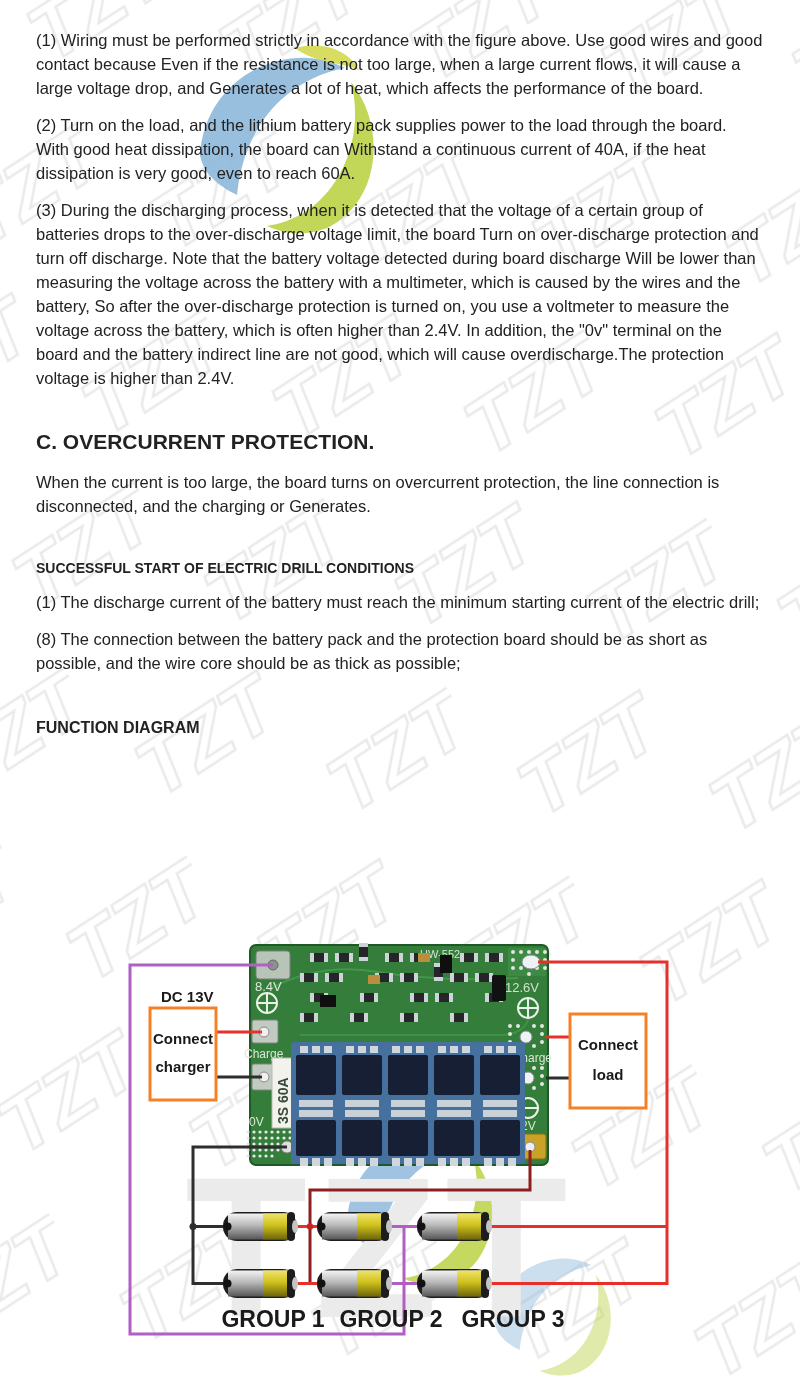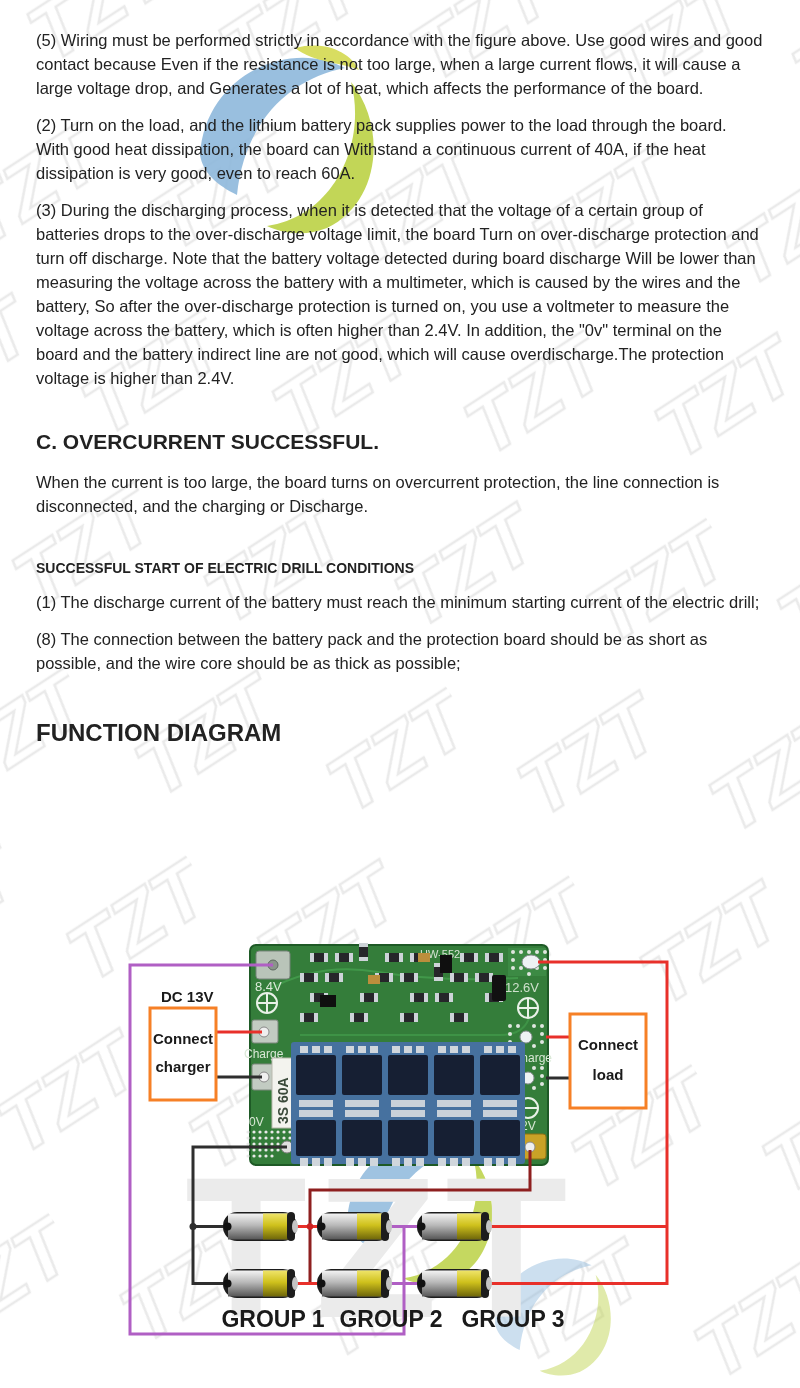--- a/index.html
+++ b/index.html
@@ -6,21 +6,21 @@
   .page{position:relative;width:800px;height:1388px;overflow:hidden;background:#ffffff;
         font-family:"Liberation Sans",sans-serif;color:#222;}
   .wm-layer{position:absolute;left:0;top:0;width:800px;height:1388px;pointer-events:none;}
   .bigwm{position:absolute;left:185px;top:1148px;font-size:200px;line-height:1;font-weight:bold;
          letter-spacing:8px;color:#ebebeb;pointer-events:none;}
   .logo{position:absolute;pointer-events:none;}
   .content{position:absolute;left:36px;top:28px;width:728px;}
   .content p{margin:0 0 13px 0;font-size:16.5px;line-height:24px;}
   h1.h-big{font-size:21px;margin:40px 0 16px 0;}
   h2.h-sub{font-size:14px;margin:42px 0 14px 0;}
-  h1.h-fn{font-size:24px;margin:44px 0 0 0;}
+  h1.h-fn{font-size:16px;margin:44px 0 0 0;}
   .diagram-svg{position:absolute;left:0;top:920px;}
   svg text{font-family:"Liberation Sans",sans-serif;}
 </style>
 </head>
 <body>
 
 <div class="page">
 
   <svg class="wm-layer" width="800" height="1388">
     <defs>
@@ -42,26 +42,26 @@
     <path d="M92,196 C160,186 192,112 176,52 C212,96 206,172 152,198 C130,207 106,203 92,196 Z" fill="#bcd245"></path>
   </svg>
   <svg class="logo" style="left:445px;top:1240px;" width="200" height="140" viewBox="0 0 200 210" opacity="0.45">
     <path d="M25,125 C30,45 115,8 170,38 C118,48 70,88 62,165 C42,155 28,143 25,125 Z" fill="#8fb9dc"></path>
     <path d="M92,196 C160,186 192,112 176,52 C212,96 206,172 152,198 C130,207 106,203 92,196 Z" fill="#bcd245"></path>
   </svg>
 
   <div class="bigwm">TZT</div>
 
   <div class="content">
-    <p>(5) Wiring must be performed strictly in accordance with the figure above. Use good wires and good contact because Even if the resistance is not too large, when a large current flows, it will cause a large voltage drop, and Generates a lot of heat, which affects the performance of the board.</p>
+    <p>(1) Wiring must be performed strictly in accordance with the figure above. Use good wires and good contact because Even if the resistance is not too large, when a large current flows, it will cause a large voltage drop, and Generates a lot of heat, which affects the performance of the board.</p>
     <p>(2) Turn on the load, and the lithium battery pack supplies power to the load through the board. With good heat dissipation, the board can Withstand a continuous current of 40A, if the heat dissipation is very good, even to reach 60A.</p>
     <p>(3) During the discharging process, when it is detected that the voltage of a certain group of batteries drops to the over-discharge voltage limit, the board Turn on over-discharge protection and turn off discharge. Note that the battery voltage detected during board discharge Will be lower than measuring the voltage across the battery with a multimeter, which is caused by the wires and the battery, So after the over-discharge protection is turned on, you use a voltmeter to measure the voltage across the battery, which is often higher than 2.4V. In addition, the "0v" terminal on the board and the battery indirect line are not good, which will cause overdischarge.The protection voltage is higher than 2.4V.</p>
 
-    <h1 class="h-big">C. OVERCURRENT SUCCESSFUL.</h1>
-    <p>When the current is too large, the board turns on overcurrent protection, the line connection is disconnected, and the charging or Discharge.</p>
+    <h1 class="h-big">C. OVERCURRENT PROTECTION.</h1>
+    <p>When the current is too large, the board turns on overcurrent protection, the line connection is disconnected, and the charging or Generates.</p>
 
     <h2 class="h-sub">SUCCESSFUL START OF ELECTRIC DRILL CONDITIONS</h2>
     <p>(1) The discharge current of the battery must reach the minimum starting current of the electric drill;</p>
     <p>(8) The connection between the battery pack and the protection board should be as short as possible, and the wire core should be as thick as possible;</p>
 
     <h1 class="h-fn">FUNCTION DIAGRAM</h1>
   </div>
 
   <svg class="diagram-svg" width="800" height="460" viewBox="0 920 800 460">
     <defs>

